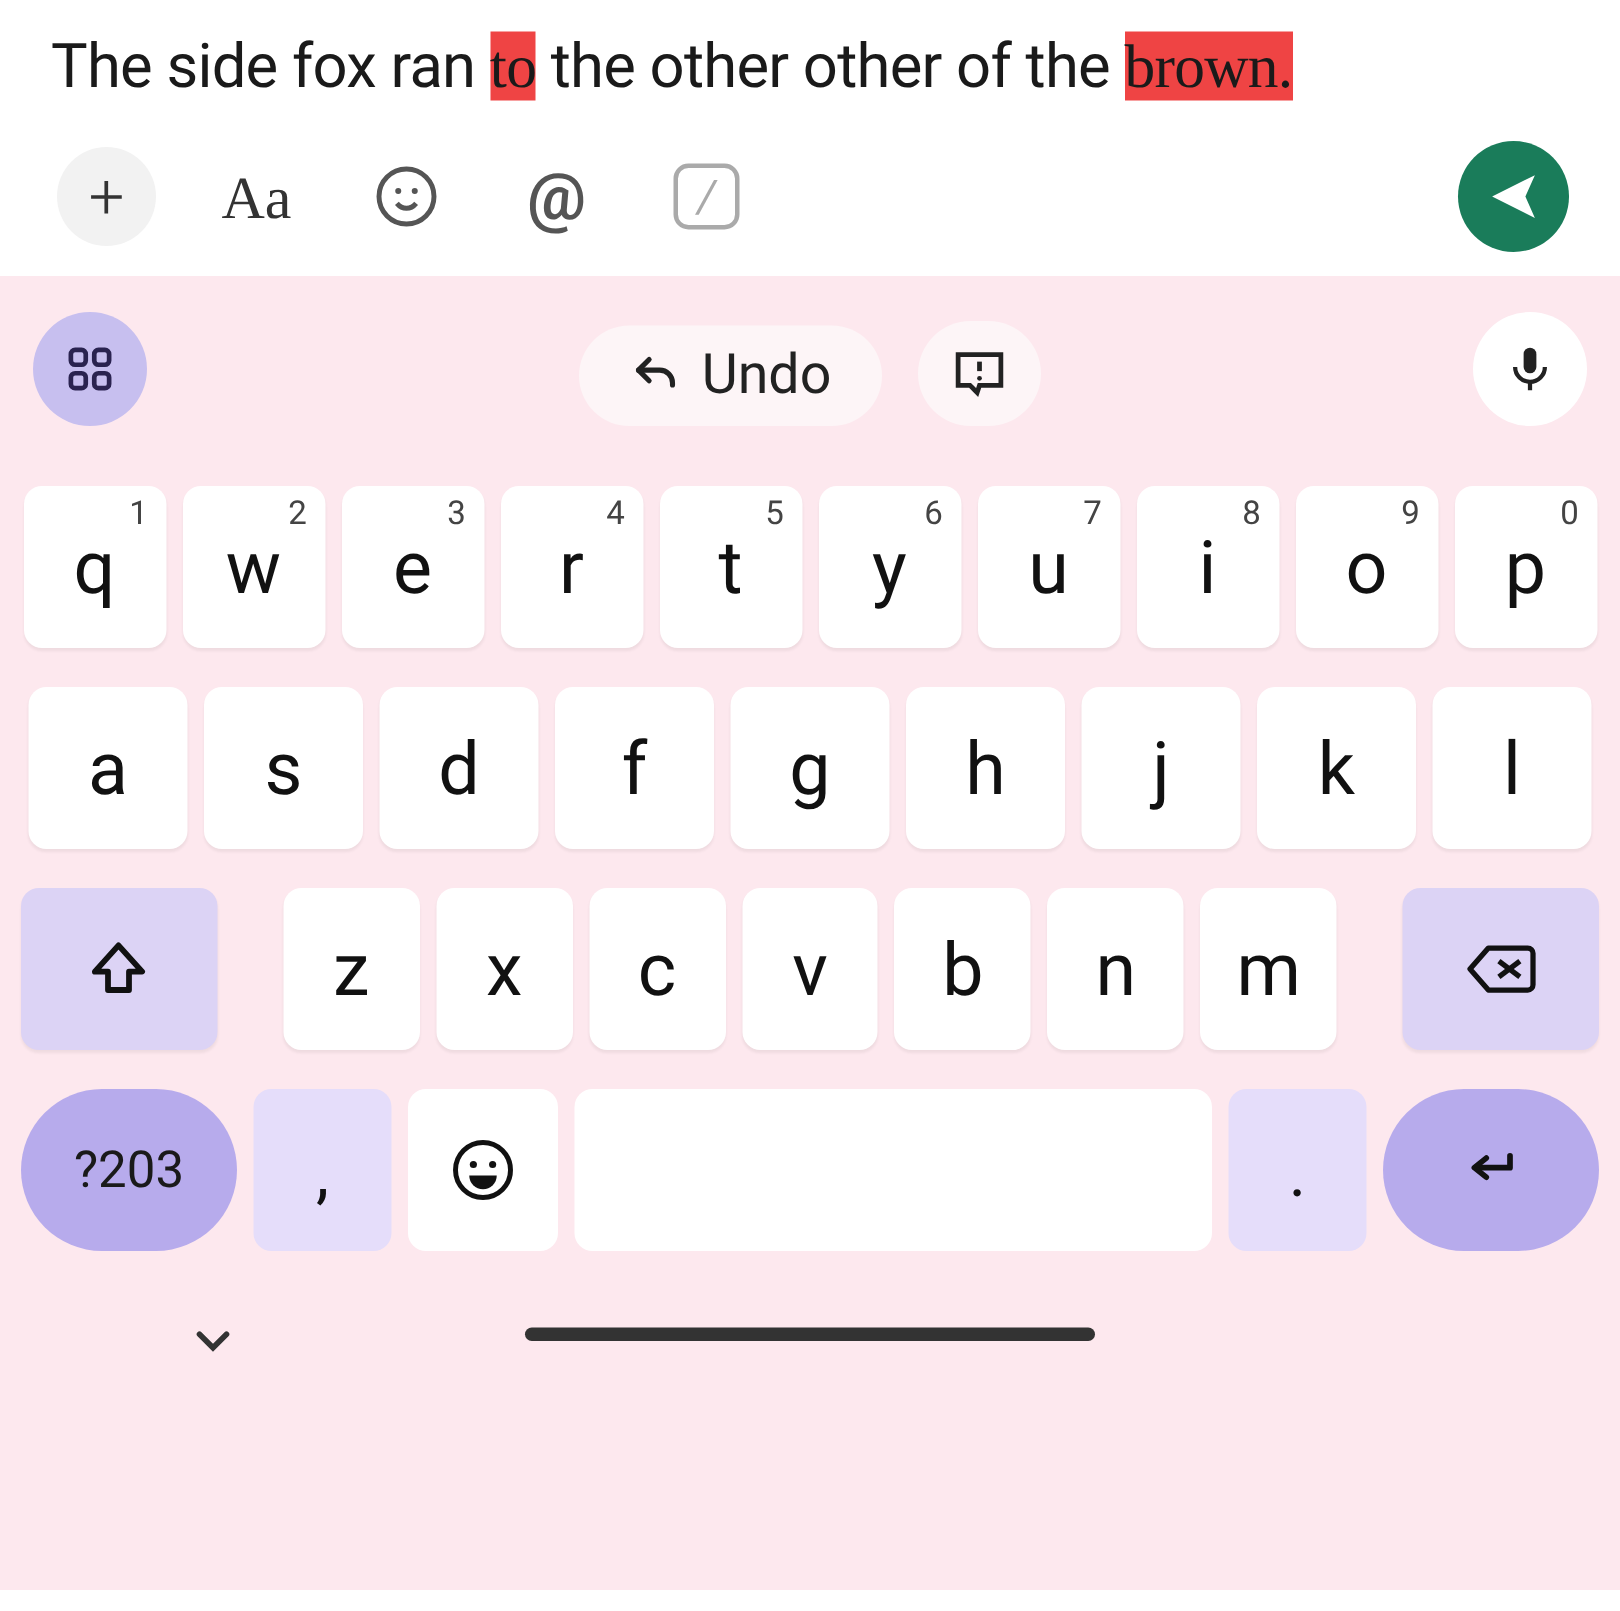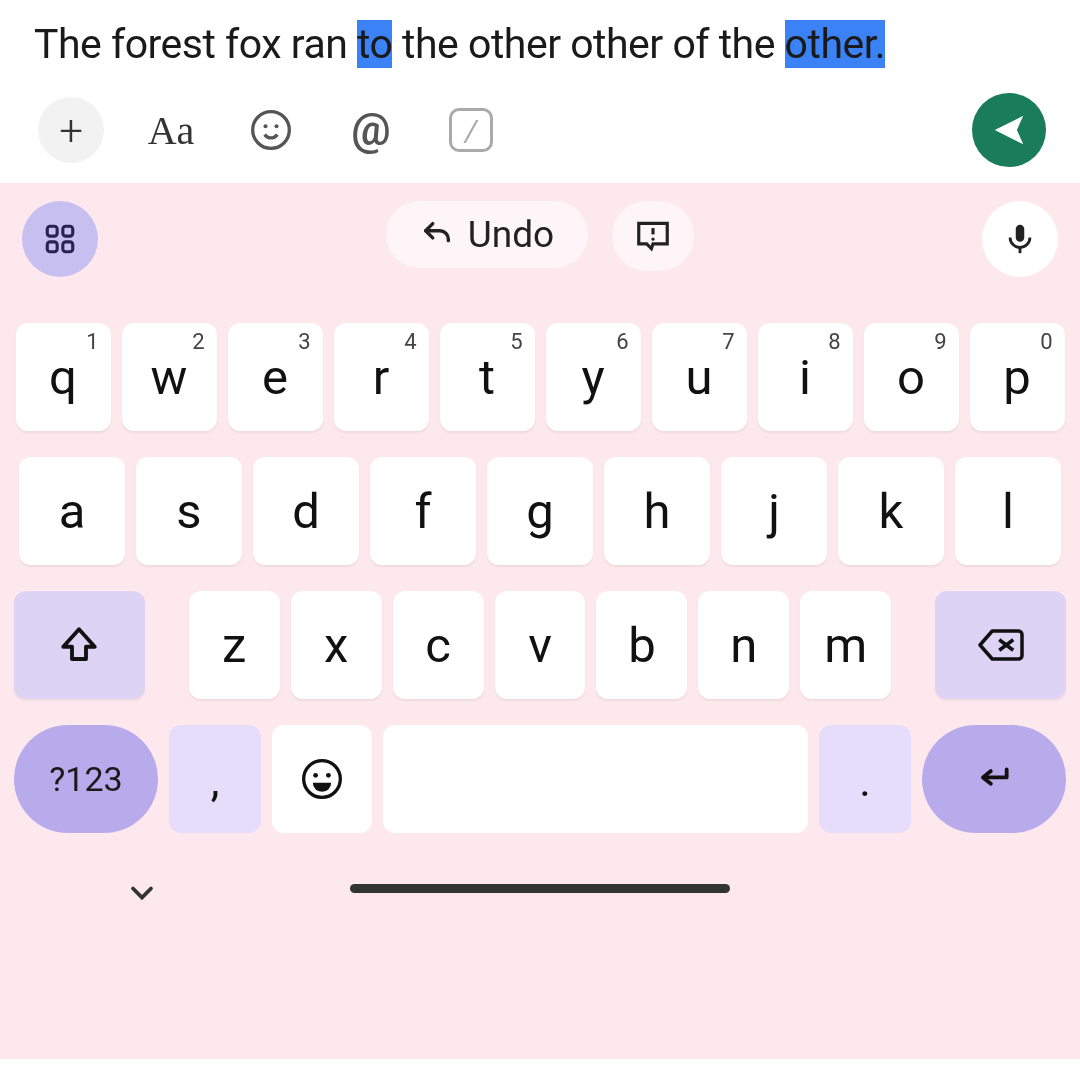--- a/index.html
+++ b/index.html
@@ -1,33 +1,33 @@
 <!DOCTYPE html>
 <html><head>
 <meta charset="utf-8">
 <style>
   * { box-sizing: border-box; margin: 0; padding: 0; font-family: -apple-system, Roboto, "Segoe UI", sans-serif; }
   html, body { width: 1080px; height: 1074px; background: #fff; overflow: hidden; }
 
   
   .compose-area { background: #fff; padding: 18px 34px 0 34px; }
   .compose-text { font-size: 41px; line-height: 1.3; color: #1a1a1a; letter-spacing: -0.5px;}
-  .compose-text .hl { background: #3b82f6; }
+  .compose-text .hl { background: #ef4444; font-family: Liberation Serif, serif; }
 
   .format-bar { display: flex; align-items: center; gap: 34px; padding: 26px 0 20px 4px; position: relative; }
   .fb-btn { width: 66px; height: 66px; display: flex; align-items: center; justify-content: center; color: #555; }
   .fb-plus { background: #f2f2f2; border-radius: 50%; font-size: 42px; font-weight: 300; color: #333; }
   .fb-aa { font-size: 40px; font-family: Liberation Serif, serif; color: #333;}
   .fb-at { font-size: 44px; font-weight: 600; color: #555;}
   .fb-slash-box { width: 44px; height: 44px; border: 3px solid #aaa; border-radius: 10px; display:flex; align-items:center; justify-content:center; color:#aaa; font-size:30px; font-style:italic;}
   .send-btn { position: absolute; right: 0; top: 22px; width: 74px; height: 74px; border-radius: 50%; background: #1a7c5a; display:flex; align-items:center; justify-content:center; }
 
   
   .keyboard { background: #fde8ee; height: 876px; padding: 18px 14px 0 14px; }
-  .kb-sugbar { display: flex; align-items: flex-start; height: 82px; padding: 0 8px; gap: 14px; }
+  .kb-sugbar { display: flex; align-items: flex-end; height: 82px; padding: 0 8px; gap: 14px; }
   .kb-apps { width: 76px; height: 76px; border-radius: 50%; background: #c7bfef; display:flex; align-items:center; justify-content:center; }
   .sug-spacer { flex: 1; }
   .kb-undo { display:flex; align-items:center; gap:14px; background:#fdf5f7; border-radius: 40px; padding: 12px 34px; font-size: 37px; color:#222;}
   .kb-feedback { background:#fdf5f7; border-radius: 40px; padding: 16px 22px; display:flex; align-items:center; justify-content:center; margin-left:10px;}
   .kb-mic { width: 76px; height: 76px; border-radius: 50%; background: #fff; display:flex; align-items:center; justify-content:center;}
 
   .kb-rows { margin-top: 40px; }
   .kb-row { display:flex; gap: 11px; justify-content:center; margin-bottom: 26px; }
   .key { background:#fff; border-radius: 12px; height: 108px; display:flex; align-items:center; justify-content:center; font-size: 49px; color:#111; position:relative; box-shadow: 0 2px 2px rgba(0,0,0,0.06);}
   .key-letter { width: 95px; }
@@ -48,21 +48,21 @@
   .nav-bar { display:flex; align-items:center; justify-content:center; height: 110px; position:relative;}
   .nav-handle { width: 380px; height: 9px; background:#333; border-radius: 5px; }
   .nav-dismiss { position:absolute; left: 110px; top: 42px; }
 
   svg { display:block; }
 </style>
 </head>
 <body>
 
 <div class="compose-area">
-  <div class="compose-text" id="compose-text"><span>The forest fox ran </span><span class="hl">to</span><span> the other other of the </span><span class="hl">other.</span></div>
+  <div class="compose-text" id="compose-text"><span>The side fox ran </span><span class="hl">to</span><span> the other other of the </span><span class="hl">brown.</span></div>
   <div class="format-bar">
     <div class="fb-btn fb-plus">+</div>
     <div class="fb-btn fb-aa">Aa</div>
     <div class="fb-btn">
       <svg width="44" height="44" viewBox="0 0 24 24" fill="none" stroke="#555" stroke-width="1.8">
         <circle cx="12" cy="12" r="10"></circle>
           <circle cx="9" cy="10" r="1.1" fill="#555" stroke="none"></circle>
           <circle cx="15" cy="10" r="1.1" fill="#555" stroke="none"></circle>
           <path d="M8.5 14.5c1 1.2 2 1.8 3.5 1.8s2.5-.6 3.5-1.8"></path>
       </svg>
@@ -149,21 +149,21 @@
       <div class="row3gap"></div>
       <div class="key key-wide-r">
         <svg width="52" height="42" viewBox="0 0 28 24" fill="none" stroke="#111" stroke-width="2" stroke-linejoin="round">
           <path d="M9 4h15a2 2 0 012 2v12a2 2 0 01-2 2H9l-7-8z"></path>
             <line x1="13" y1="9" x2="21" y2="15"></line>
             <line x1="21" y1="9" x2="13" y2="15"></line>
         </svg>
       </div>
     </div>
     <div class="row4">
-      <div class="key123">?123</div>
+      <div class="key123">?203</div>
       <div class="keypunc">,</div>
       <div class="keyemo">
         <svg width="44" height="44" viewBox="0 0 24 24" fill="none" stroke="#111" stroke-width="1.8">
           <circle cx="12" cy="12" r="10"></circle>
             <circle cx="8.5" cy="10" r="1.3" fill="#111" stroke="none"></circle>
             <circle cx="15.5" cy="10" r="1.3" fill="#111" stroke="none"></circle>
             <path d="M7 14h10a5 5 0 01-10 0z" fill="#111" stroke="none"></path>
         </svg>
       </div>
       <div class="keyspace"></div>

